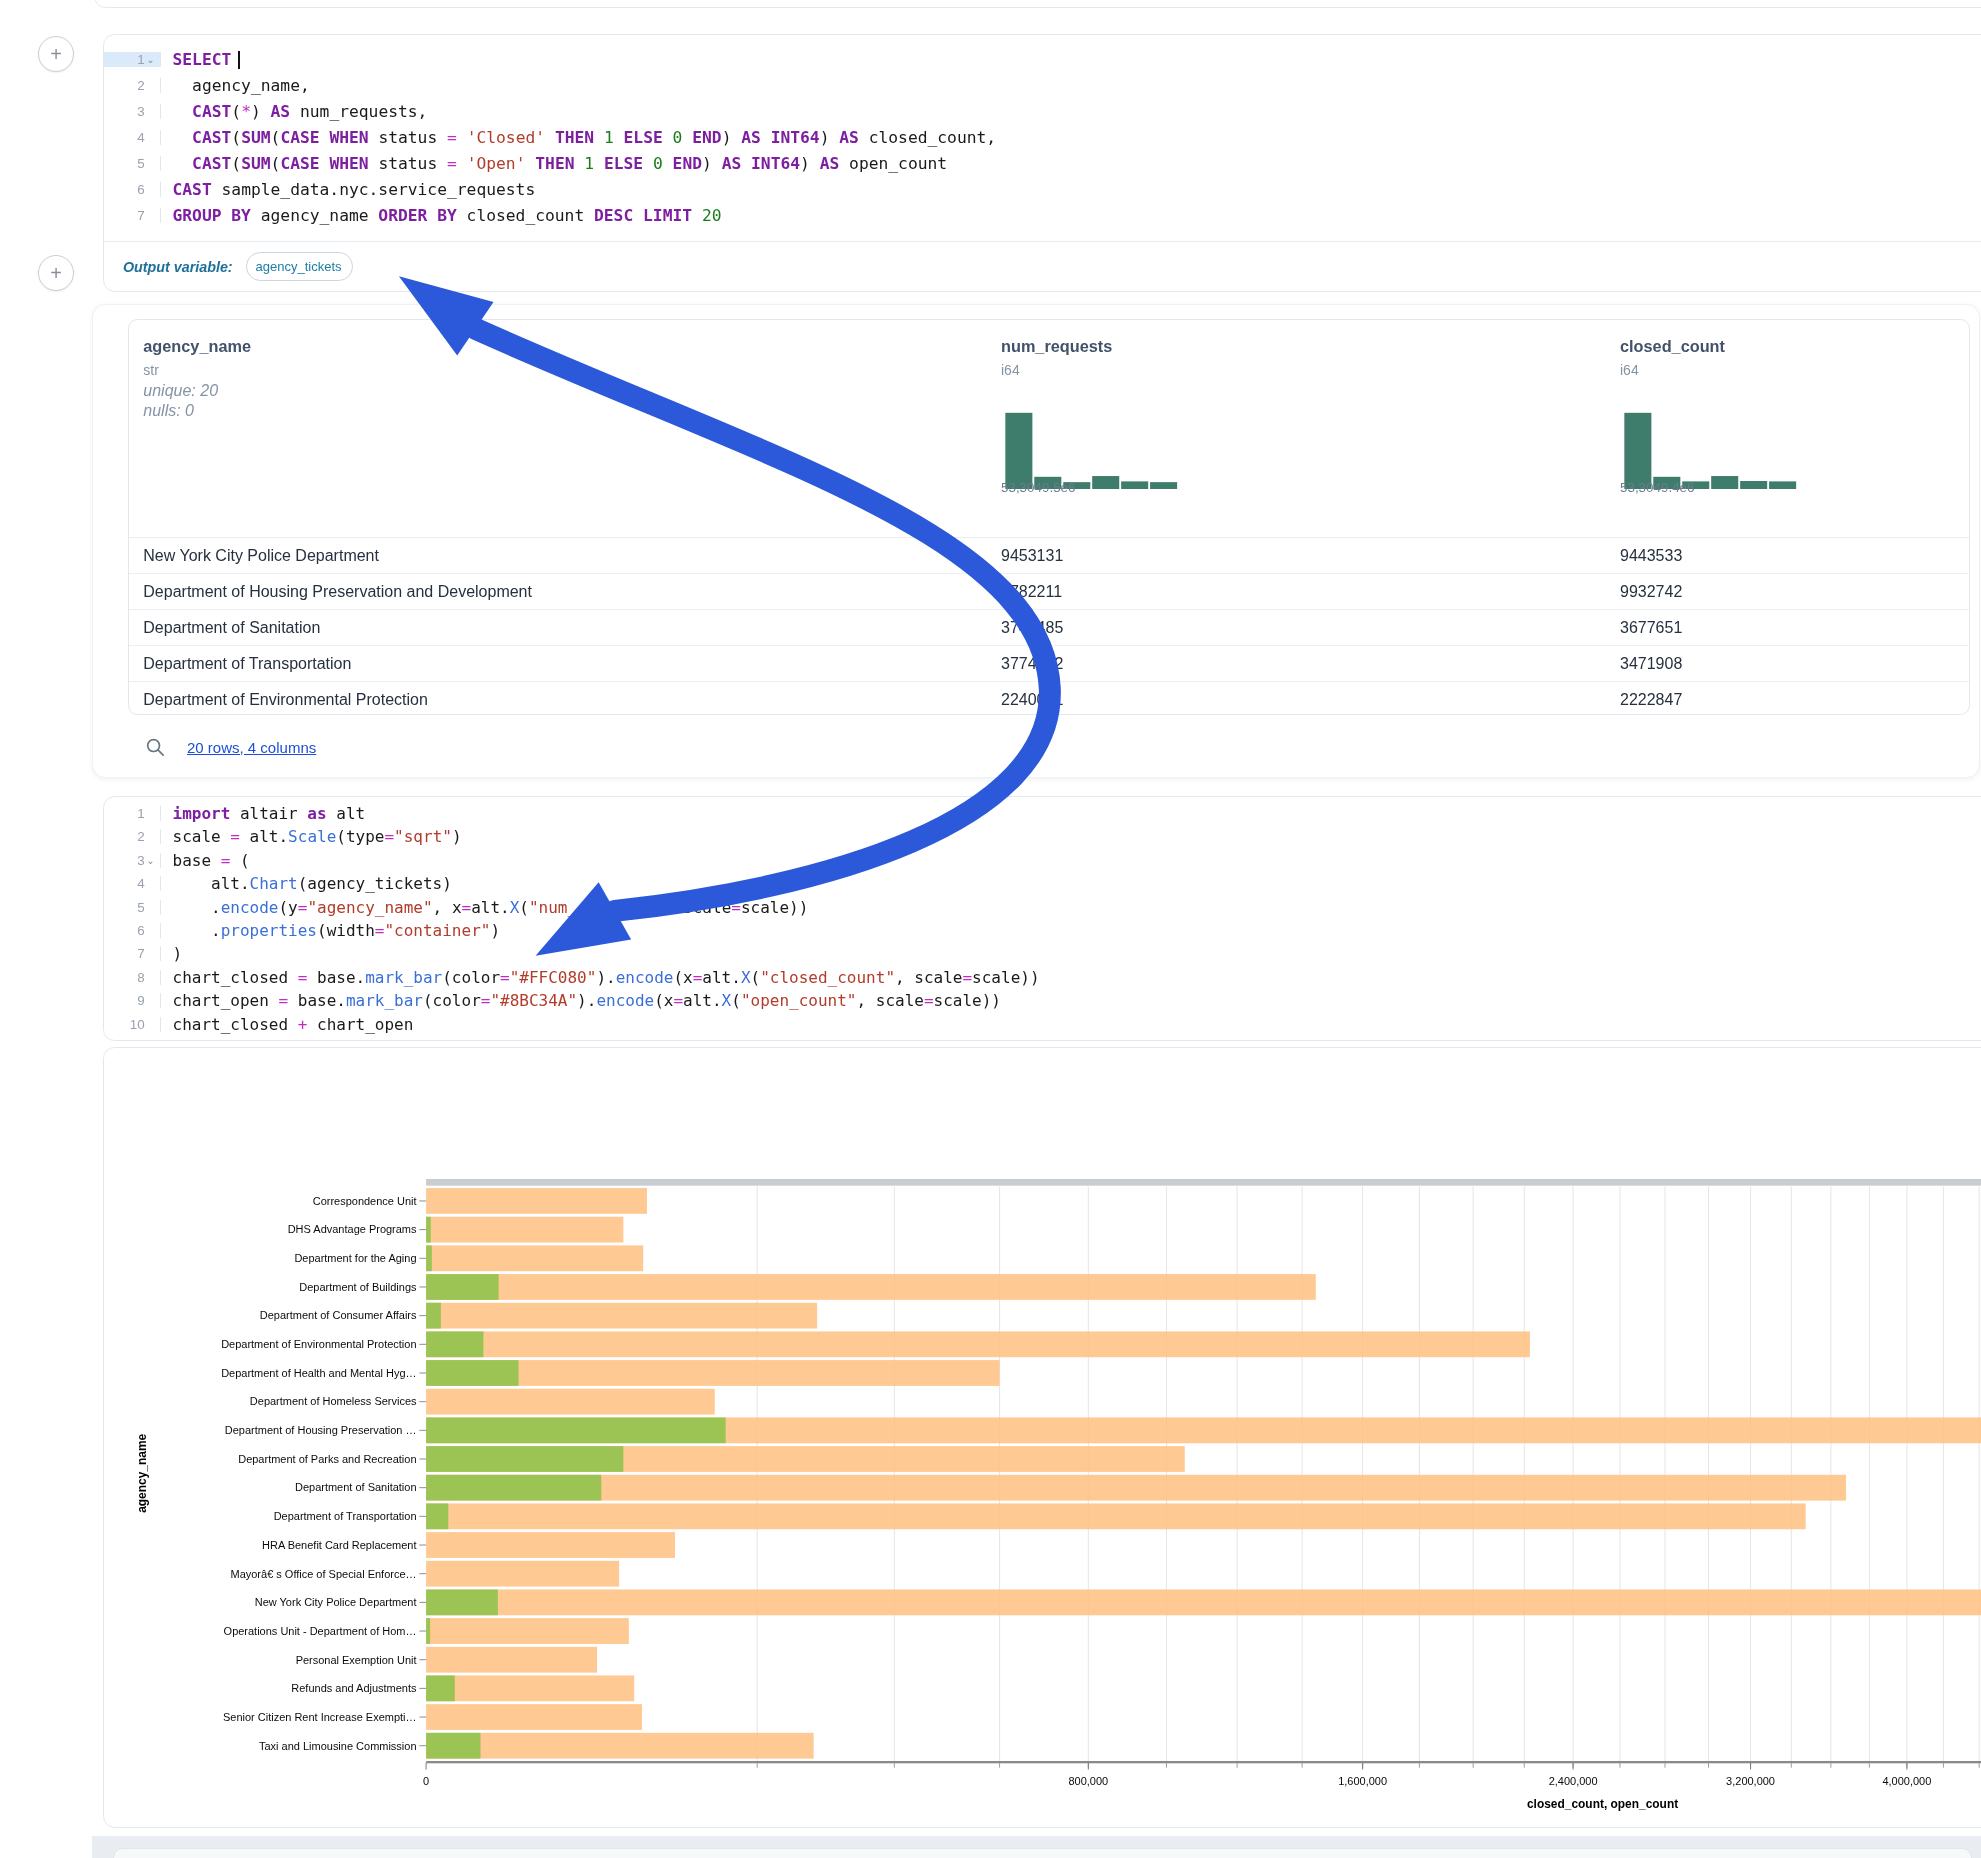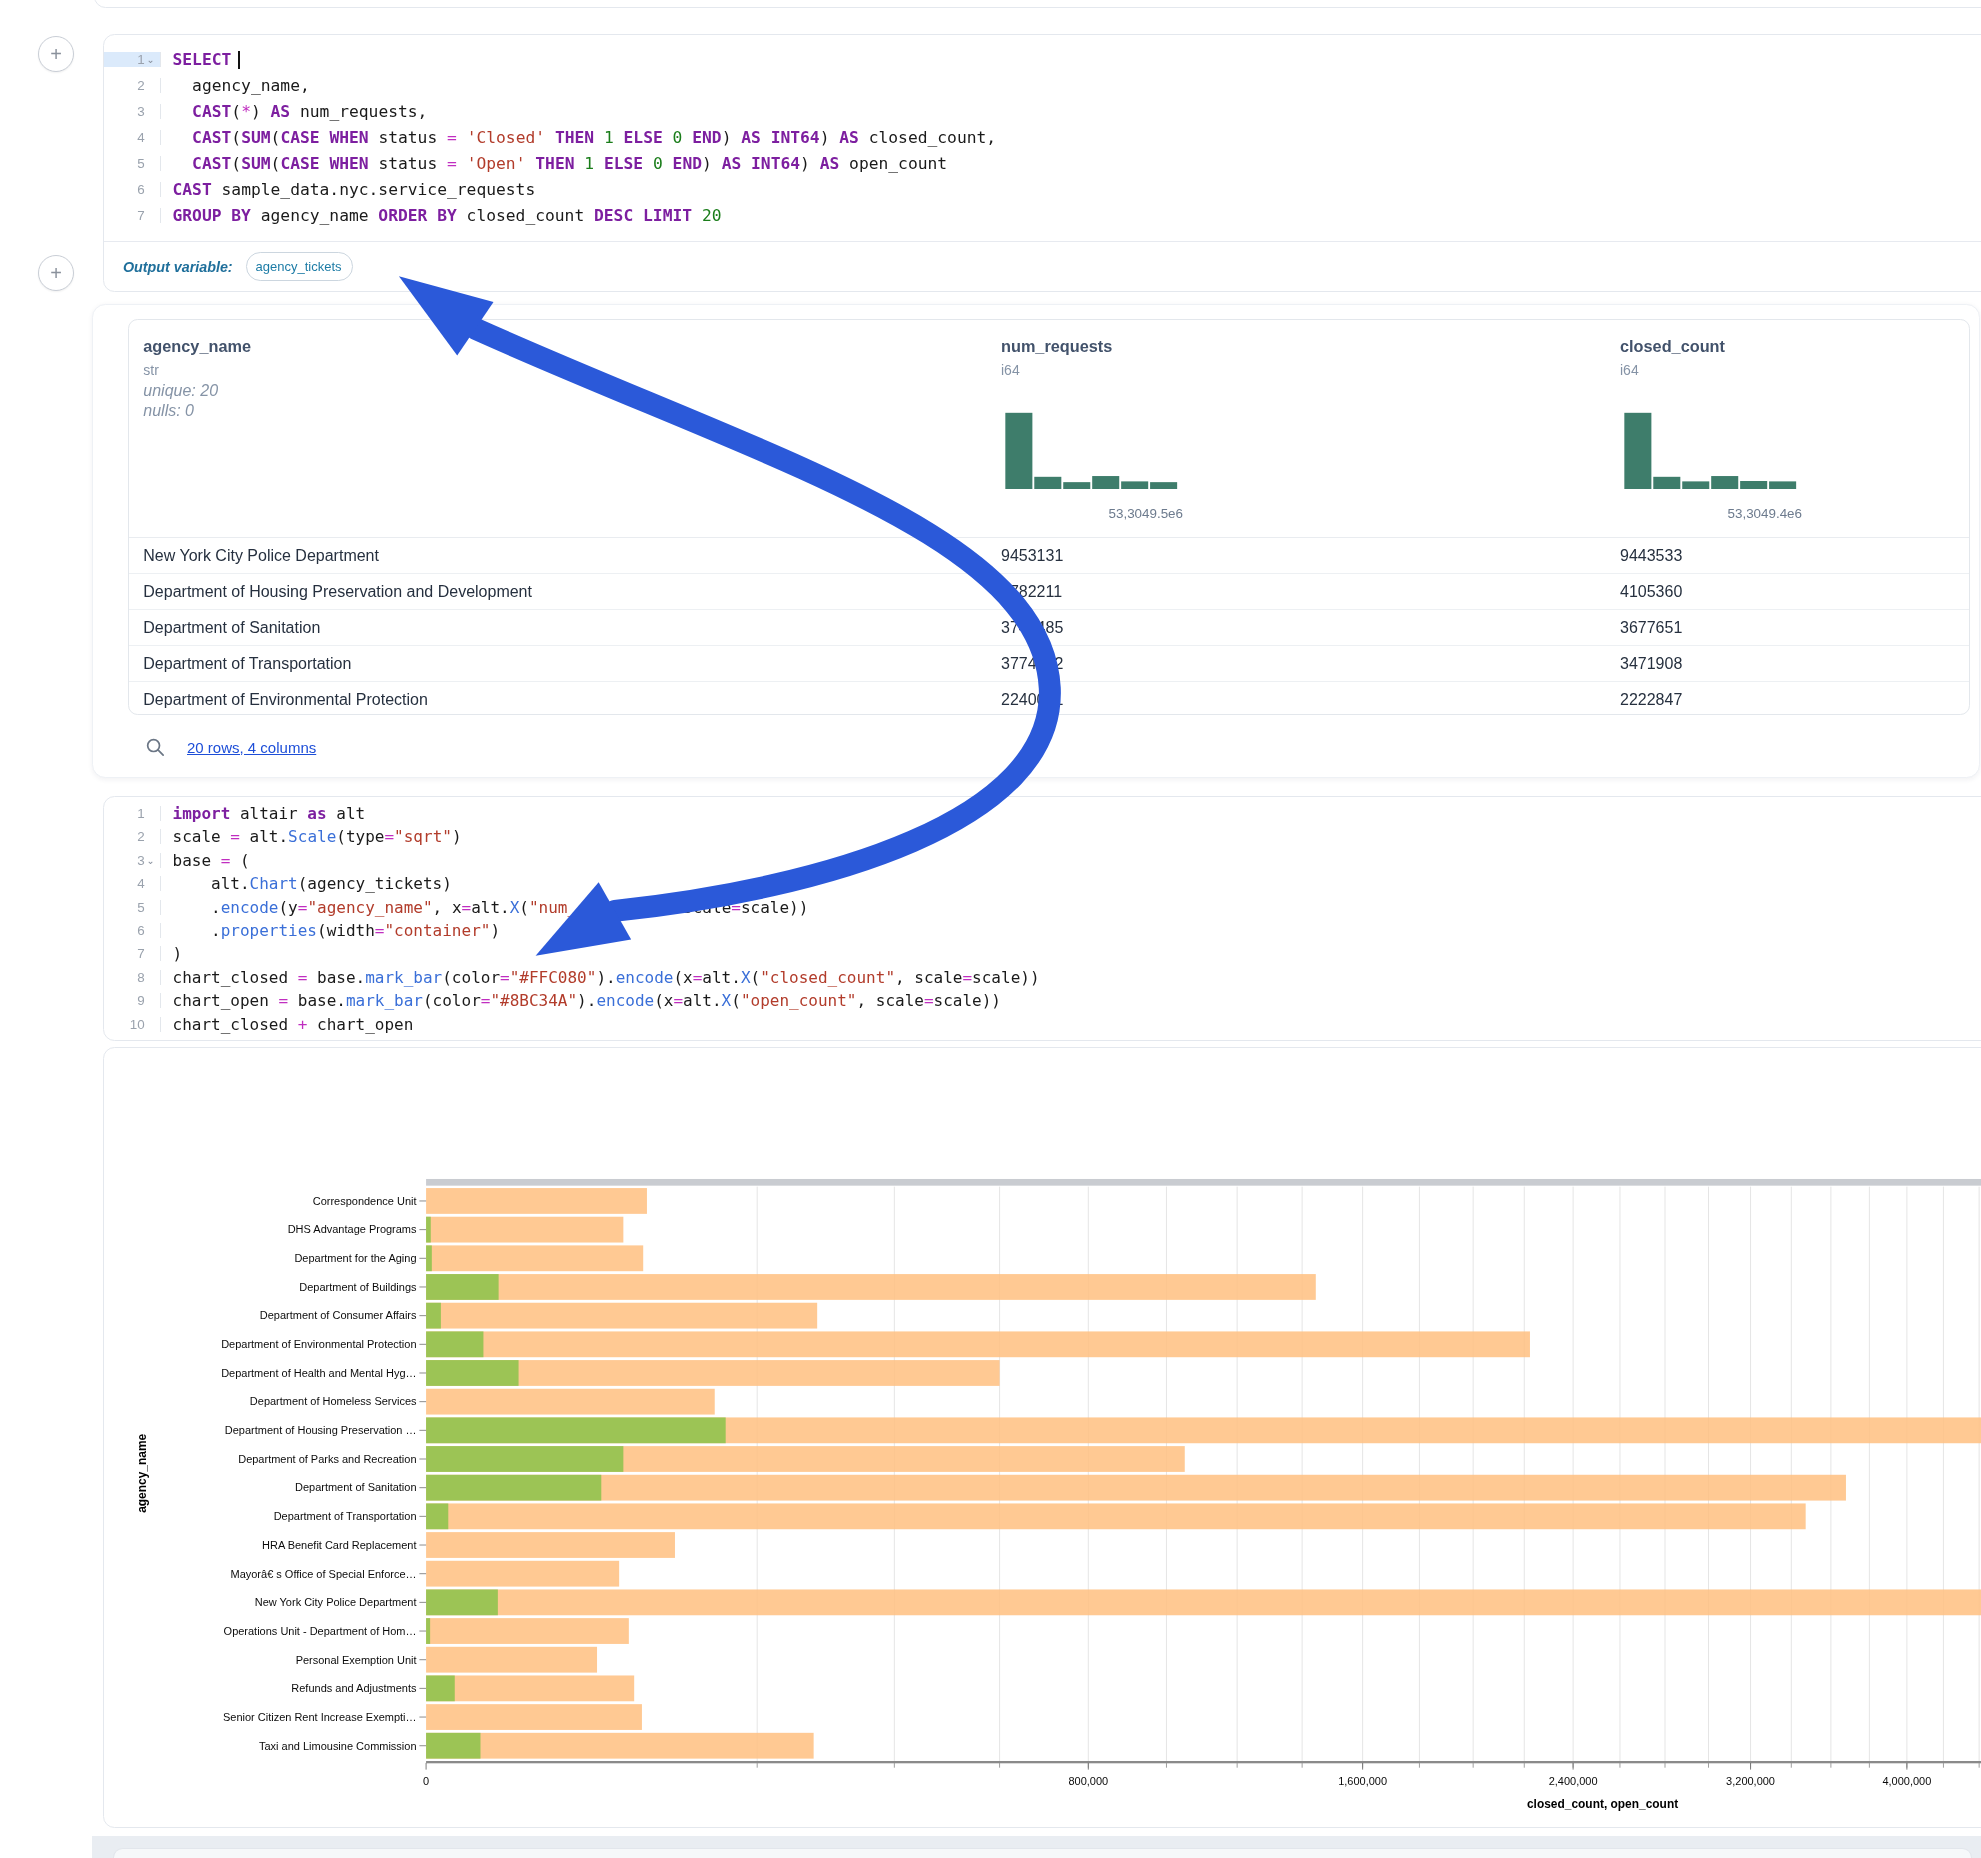--- a/index.html
+++ b/index.html
@@ -39,22 +39,22 @@
   #table-outer{position:absolute;left:92px;right:1.9px;top:304px;height:472px;background:#fff;
     border:1px solid #eef1f5;border-radius:13.4px;box-shadow:0 1.9px 4.8px rgba(30,40,60,.06);}
   #table-card{position:absolute;left:35px;right:9.6px;top:14.3px;height:394px;border:1px solid #e3e7ec;
     border-radius:9.6px;overflow:hidden;background:#fff;}
   #thead{position:relative;height:217px;border-bottom:1px solid #e9ecf0;}
   .colh{position:absolute;top:0;}
   .colh .cname{font-size:16.3px;font-weight:bold;color:#42526b;margin-top:17px;}
   .colh .ctype{font-size:14px;color:#8593a6;margin-top:5.7px;}
   .colh .cmeta{font-size:16px;color:#8593a6;line-height:20px;margin-top:3px;font-style:italic;}
   .colh svg{position:absolute;top:89px;left:3.8px;}
-  .histlbls{position:absolute;top:186px;left:0;width:182px;font-size:13.4px;color:#6d7b8e;
-    display:flex;justify-content:flex-end;}
+  .histlbls{position:absolute;top:160px;left:0;width:182px;font-size:13.4px;color:#6d7b8e;
+    display:flex;justify-content:flex-start;}
   .trow{height:35px;display:flex;align-items:center;border-bottom:1px solid #edf0f3;
     font-size:16px;color:#26303f;position:relative;}
   .trow:last-child{border-bottom:none;}
   .tc{position:absolute;white-space:nowrap;}
   #table-footer{position:absolute;left:52px;top:423px;height:38px;display:flex;align-items:center;
     color:#1d4ed8;font-size:15px;text-decoration:underline;}
   #table-footer svg{margin-right:21px;}
   
   #chart-card{overflow:hidden;}
   #chart-svg{position:absolute;left:0;top:0;}
@@ -133,21 +133,21 @@
       </div>
     <div id="tbody">
         <div class="trow">
           <span class="tc" style="left: 14.3px;">New York City Police Department</span>
           <span class="tc" style="left: 872px;">9453131</span>
           <span class="tc" style="left: 1491px;">9443533</span>
         </div>
         <div class="trow">
           <span class="tc" style="left: 14.3px;">Department of Housing Preservation and Development</span>
           <span class="tc" style="left: 872px;">7782211</span>
-          <span class="tc" style="left: 1491px;">4105360</span>
+          <span class="tc" style="left: 1491px;">9932742</span>
         </div>
         <div class="trow">
           <span class="tc" style="left: 14.3px;">Department of Sanitation</span>
           <span class="tc" style="left: 872px;">3749485</span>
           <span class="tc" style="left: 1491px;">3677651</span>
         </div>
         <div class="trow">
           <span class="tc" style="left: 14.3px;">Department of Transportation</span>
           <span class="tc" style="left: 872px;">3774892</span>
           <span class="tc" style="left: 1491px;">3471908</span>

